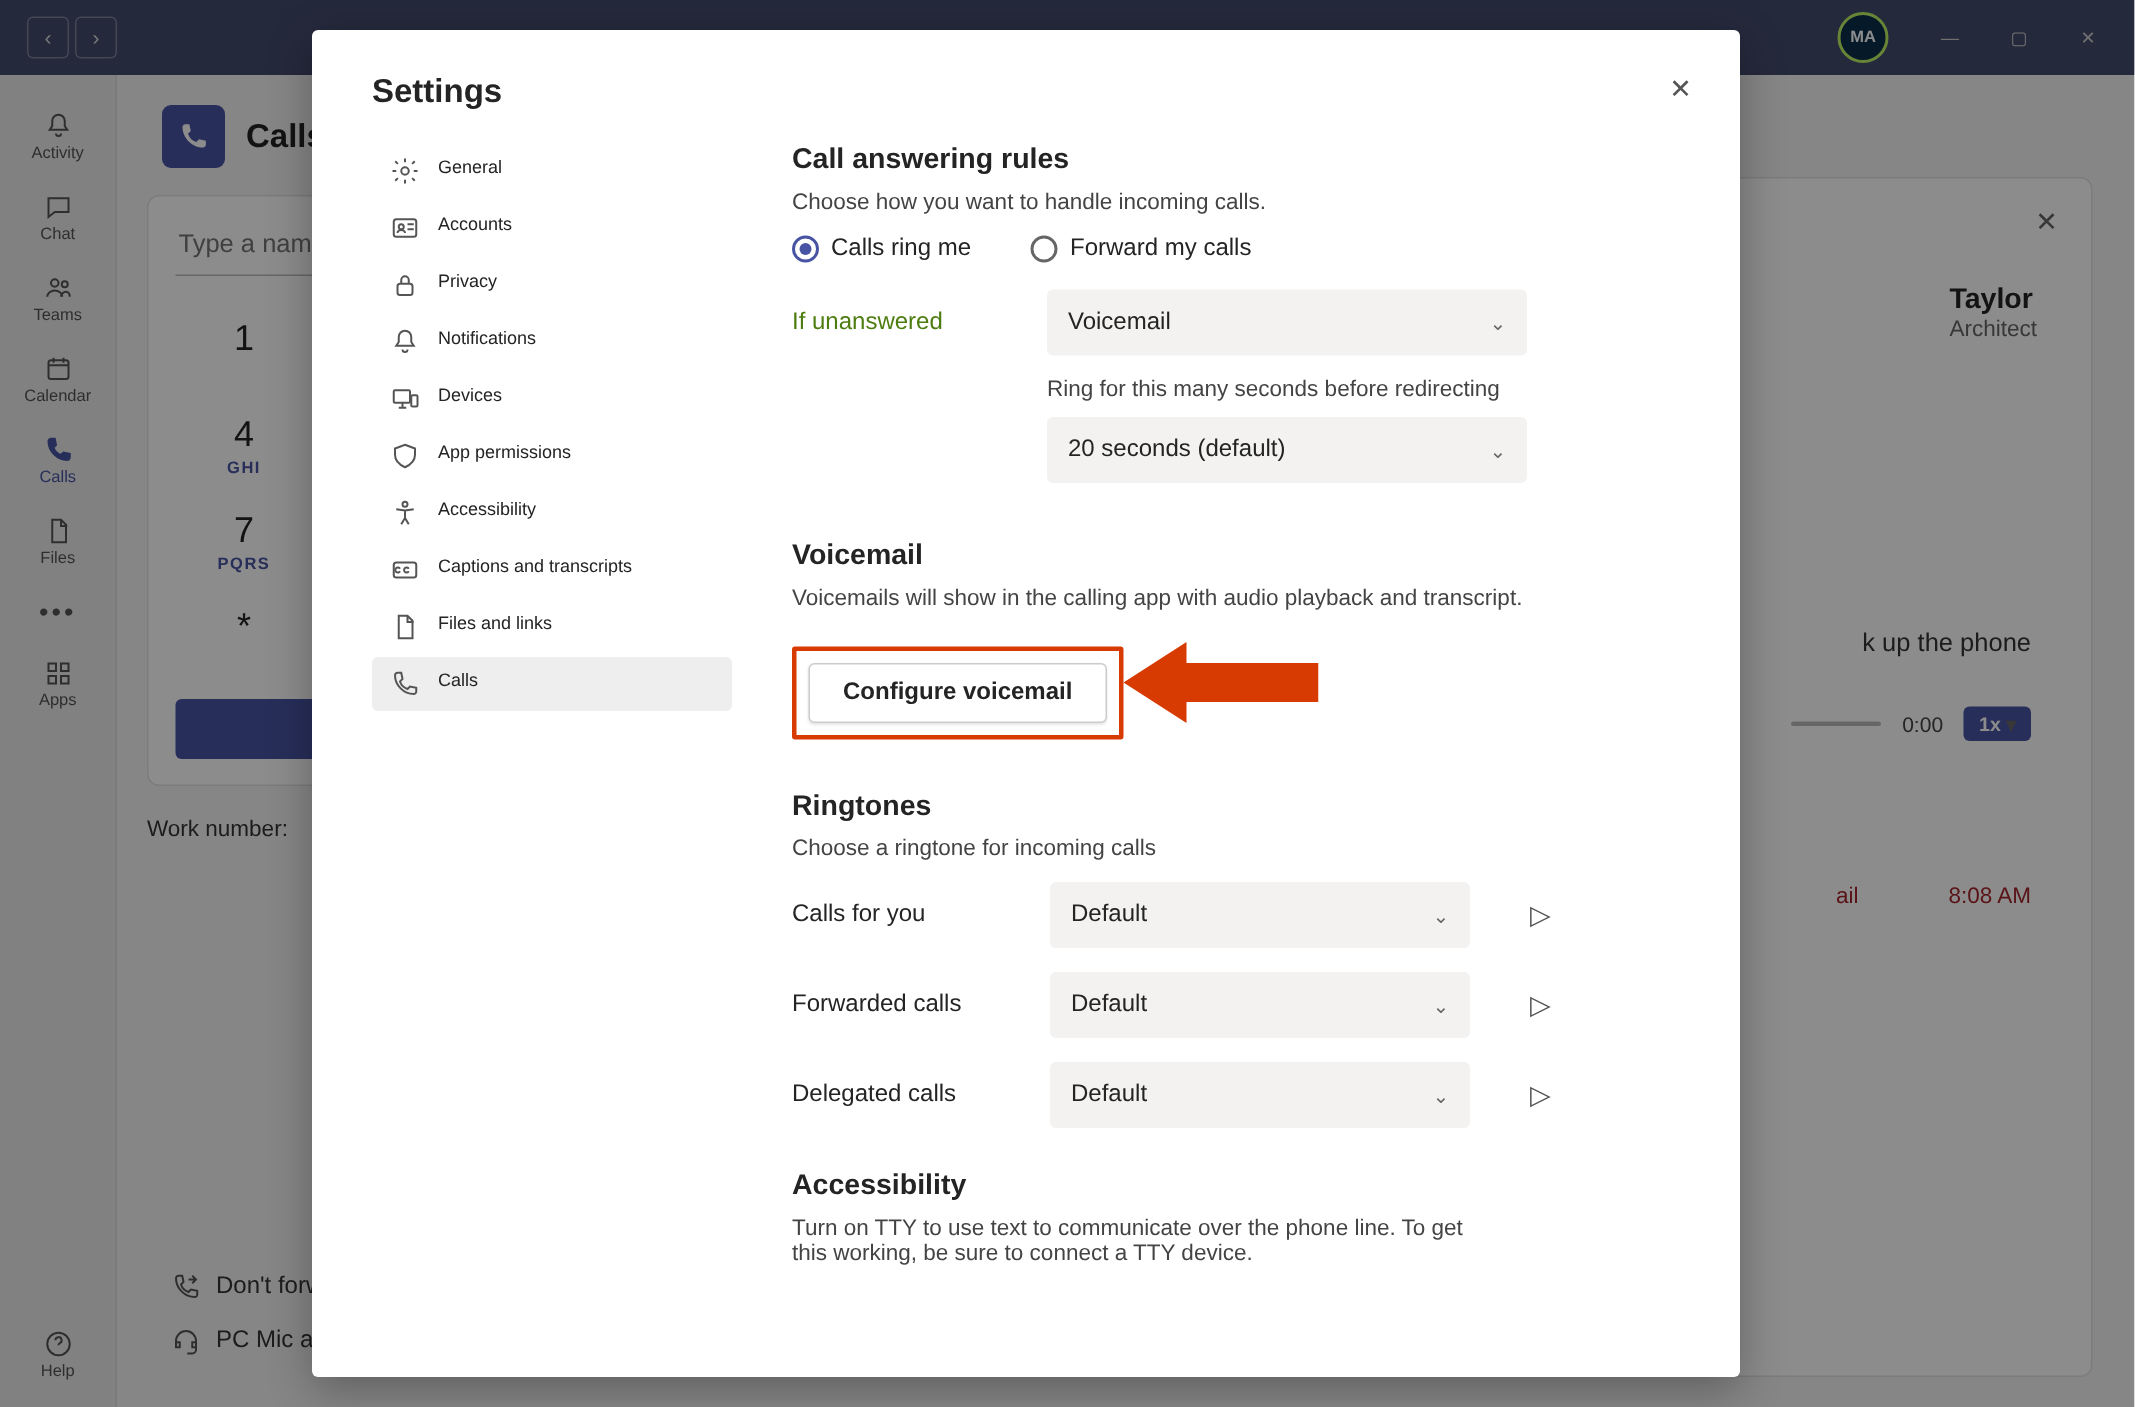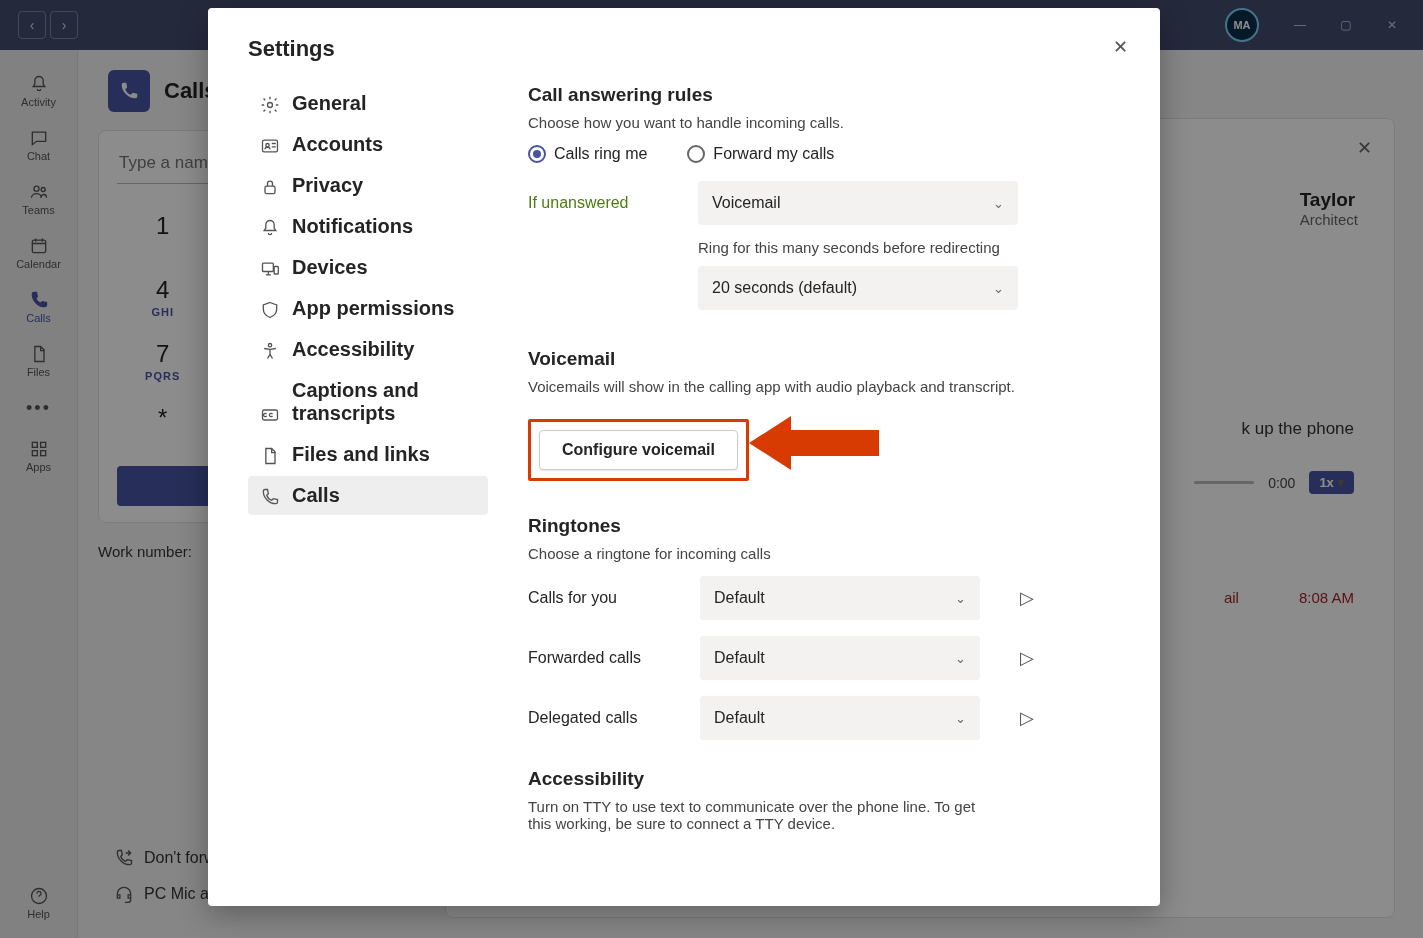--- a/index.html
+++ b/index.html
@@ -28,21 +28,21 @@
     width:28px;height:28px;border:1px solid rgba(255,255,255,.3);
     border-radius:4px;display:flex;align-items:center;justify-content:center;
     color:#ddd;font-size:14px;
   }
   .titlebar .spacer { flex:1; }
   .titlebar .winbtn { width:46px;height:30px;display:flex;align-items:center;justify-content:center;color:#ccc;font-size:12px;}
   .titlebar .badge {
     width:34px;height:34px;border-radius:50%;background:#0b2e4a;
     display:flex;align-items:center;justify-content:center;
     color:#fff;font-size:11px;font-weight:600;margin-right:18px;
-    border:2px solid #7dd3fc;
+    border:2px solid #bef264;
   }
   .app-body { position:absolute; top:50px; bottom:0; left:0; right:0; display:flex; }
   .rail {
     width:78px; background:#ebebeb; border-right:1px solid #ddd;
     display:flex; flex-direction:column; align-items:center; padding-top:18px;
     gap:8px;
   }
   .rail-item { width:60px; text-align:center; padding:6px 0; color:#555; font-size:11px; border-radius:4px;}
   .rail-item svg { display:block; margin:0 auto 2px; }
   .rail-item.active { color:#4854a3; }
@@ -82,31 +82,31 @@
   .right-panel .script{position:absolute;top:300px;right:40px;color:#333;font-size:17px;}
   .right-panel .timebar{position:absolute;top:352px;right:40px;display:flex;align-items:center;gap:14px;color:#444;font-size:14px;}
   .right-panel .speed{background:#4854a3;color:#fff;border-radius:4px;padding:4px 10px;font-size:13px;font-weight:600;}
   .right-panel .mailtime{position:absolute;top:470px;right:40px;color:#a4262c;font-size:15px;display:flex;gap:60px;}
   
   .dim {
     position:absolute;inset:0;background:rgba(0,0,0,.45);
   }
   
   .modal {
-    position:absolute; top:8px; left:208px; width:952px; height:898px;
+    position:absolute; top:20px; left:208px; width:952px; height:898px;
     background:#fff; border-radius:4px; box-shadow:0 8px 30px rgba(0,0,0,.3);
     padding:28px 40px 0 40px; overflow:hidden;
   }
   .modal h2 { font-size:22px;font-weight:700;color:#242424;margin-bottom:22px;}
   .modal .closex{position:absolute;top:28px;right:32px;font-size:18px;color:#555;cursor:pointer;}
   .modal-body{display:flex;gap:40px;height:100%;}
   .nav-col{width:240px;}
   .nav-item{
-    display:flex;align-items:flex-end;gap:12px;padding:8px 12px;
-    font-size:20px;color:#242424;border-radius:4px;cursor:pointer;margin-bottom:2px;font-weight:bold;
+    display:flex;align-items:flex-start;gap:12px;padding:8px 12px;
+    font-size:12px;color:#242424;border-radius:4px;cursor:pointer;margin-bottom:2px;
   }
   .nav-item.selected{background:#eee;}
   .nav-item svg{width:20px;height:20px;flex:none;}
   .content-col{flex:1;padding-right:10px;}
   .section-title{font-size:19px;font-weight:700;color:#242424;margin-bottom:8px;}
   .section-sub{font-size:15px;color:#444;margin-bottom:14px;}
   .radio-row{display:flex;gap:40px;align-items:center;margin-bottom:18px;}
   .radio{display:flex;align-items:center;gap:8px;font-size:16px;color:#242424;}
   .rdot{width:18px;height:18px;border-radius:50%;border:2px solid #666;position:relative;}
   .rdot.on{border-color:#4854a3;}

